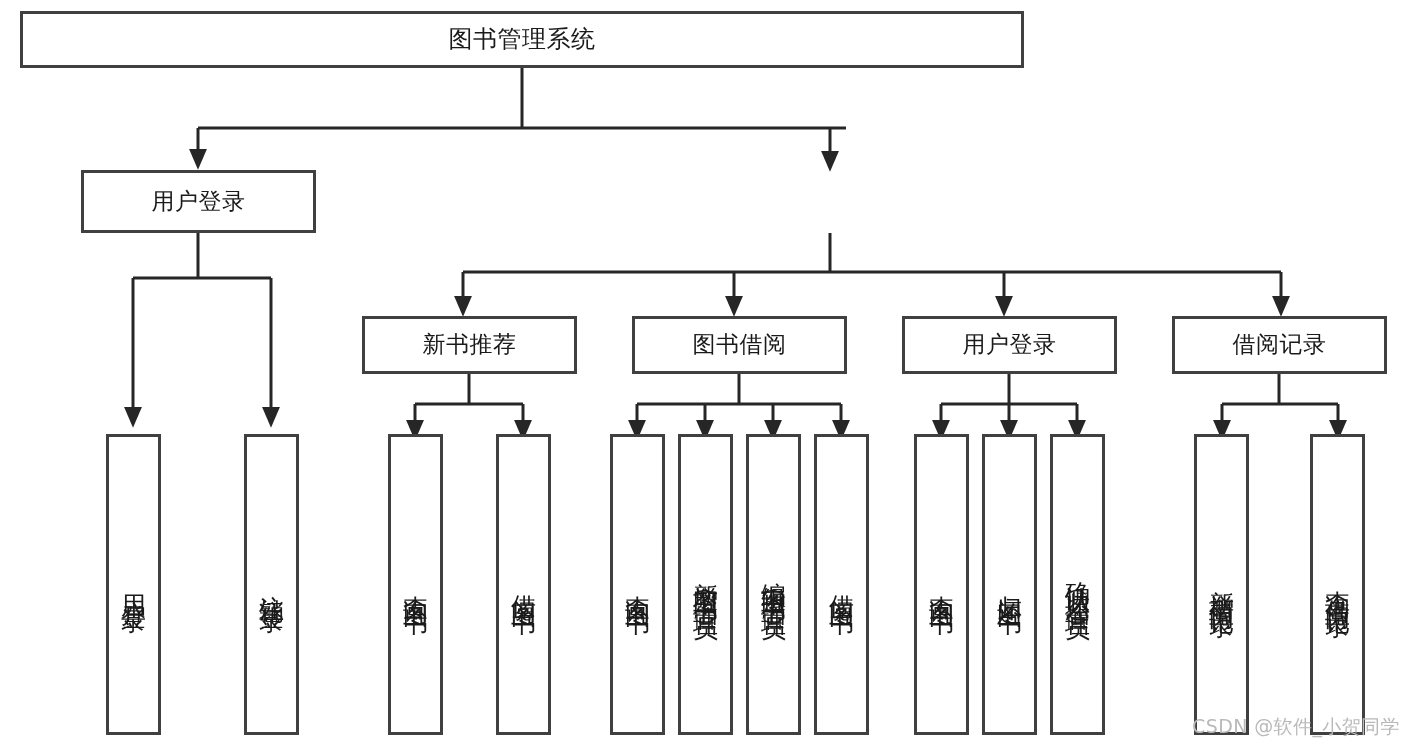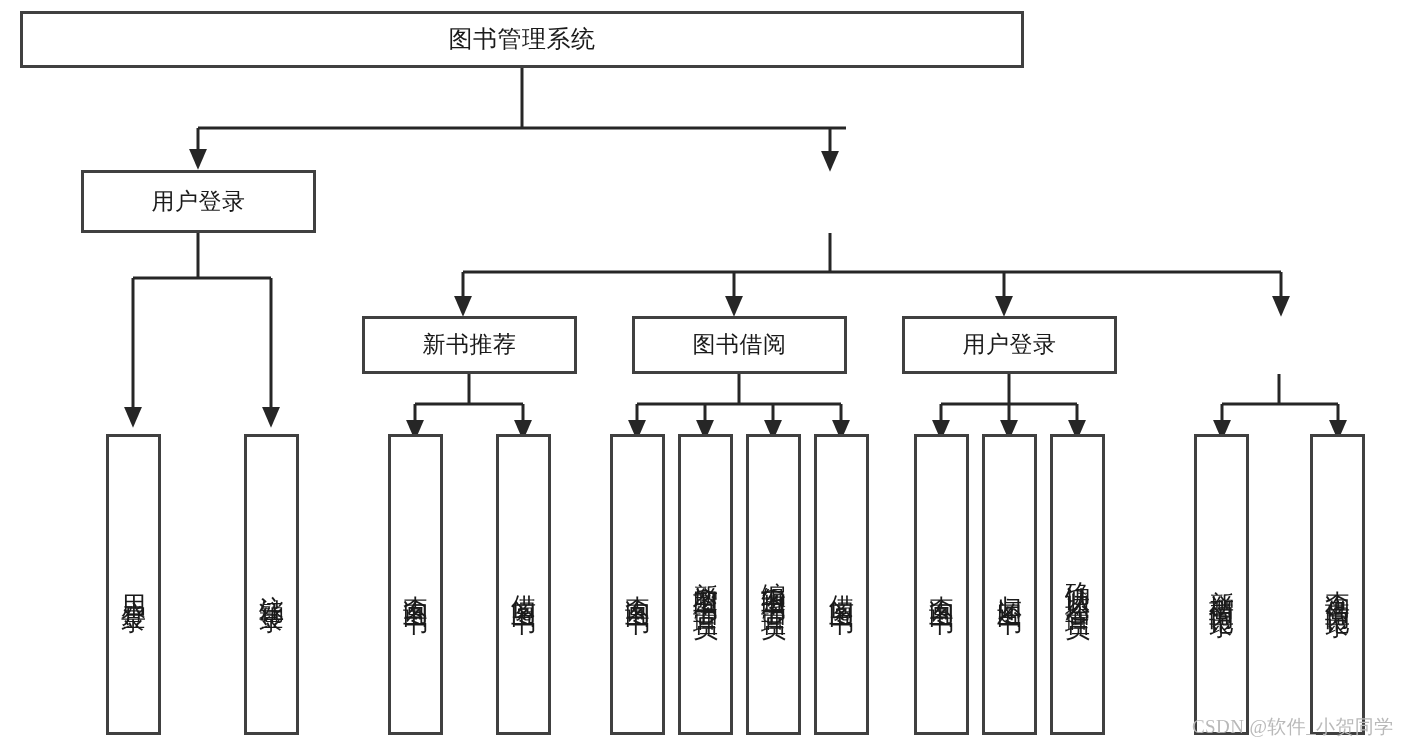--- a/index.html
+++ b/index.html
@@ -130,20 +130,23 @@
 
   <div class="node horiz" style="left:362px; top:316px; width:215px; height:58px;">
     <span class="lbl">新书推荐</span>
   </div>
   <div class="node horiz" style="left:632px; top:316px; width:215px; height:58px;">
     <span class="lbl">图书借阅</span>
   </div>
   <div class="node horiz" style="left:902px; top:316px; width:215px; height:58px;">
     <span class="lbl">用户登录</span>
   </div>
+  <div class="node horiz" style="left:1172px; top:316px; width:215px; height:58px;">
+    <span class="lbl">借阅记录</span>
+  </div>
 
   <div class="node vert" style="left:106px; top:434px; width:55px; height:301px;">
     <span class="lbl">用户登录</span>
   </div>
   <div class="node vert" style="left:244px; top:434px; width:55px; height:301px;">
     <span class="lbl">注销登录</span>
   </div>
 
   <div class="node vert" style="left:388px; top:434px; width:55px; height:301px;">
     <span class="lbl">查询图书</span>
@@ -175,15 +178,15 @@
     <span class="lbl">确认归还（管理员）</span>
   </div>
 
   <div class="node vert" style="left:1194px; top:434px; width:55px; height:301px;">
     <span class="lbl">新增借阅记录</span>
   </div>
   <div class="node vert" style="left:1310px; top:434px; width:55px; height:301px;">
     <span class="lbl">查询借阅记录</span>
   </div>
 
-  <div class="watermark" style="left:1192px; top:714px;font-family:Liberation Serif, serif;">CSDN @软件_小贺同学</div>
+  <div class="watermark" style="left:1192px; top:714px;">CSDN @软件_小贺同学</div>
 
 </div>
 
 </body></html>

